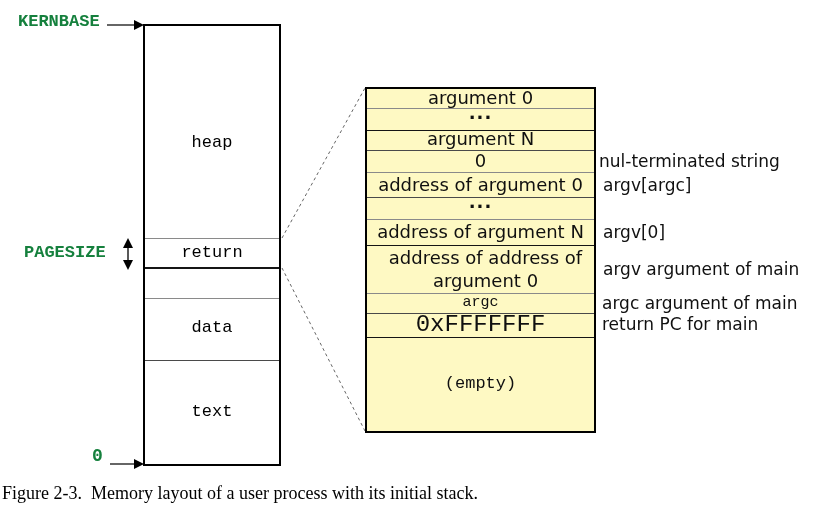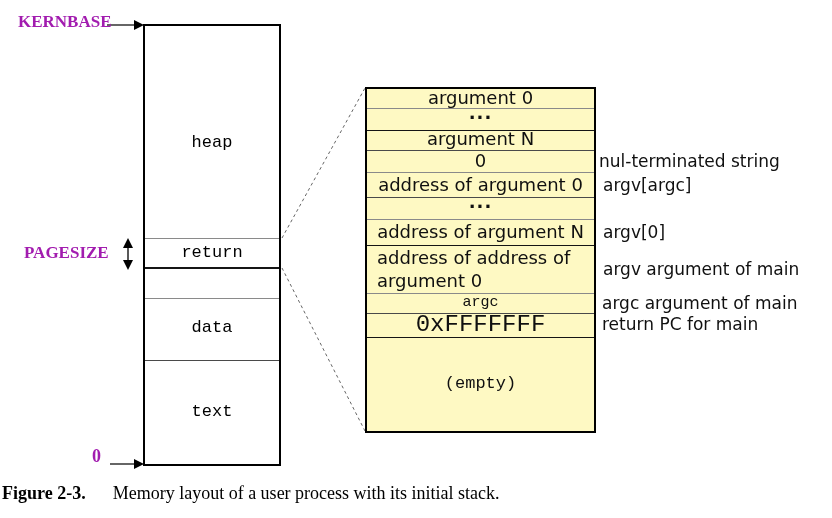--- a/index.html
+++ b/index.html
@@ -1,56 +1,56 @@
 <!DOCTYPE html>
 <html><head>
 <meta charset="utf-8">
 <style>
   html,body{margin:0;padding:0;background:#fff;}
   .canvas{position:relative;width:832px;height:518px;background:#ffffff;overflow:hidden;
           font-family:"DejaVu Sans",sans-serif;color:#000;}
   .overlay{position:absolute;left:0;top:0;pointer-events:none;}
 
   
-  .addr-label{position:absolute;font-family:Liberation Serif, serif;font-weight:bold;
-              font-size:17px;color:#a21caf;white-space:nowrap;}
+  .addr-label{position:absolute;font-family:Liberation Mono, monospace;font-weight:bold;
+              font-size:17px;color:#15803d;white-space:nowrap;}
   .kernbase{left:18px;top:12px;}
   .pagesize{left:24px;top:243px;}
   .zero{left:92px;top:446px;font-size:18px;}
 
   
   .membox{position:absolute;left:143px;top:24px;width:138px;height:442px;
           border:2px solid #000;box-sizing:border-box;background:#fff;}
   .sec-label{position:absolute;left:0;width:100%;text-align:center;height:22px;line-height:22px;
              font-family:"Liberation Mono",monospace;font-size:17px;color:#000;white-space:nowrap;}
 
   
   .stackbox{position:absolute;left:365px;top:87px;width:231px;height:346px;
             border:2px solid #000;box-sizing:border-box;background:#fef9c3;}
   .srow{position:absolute;left:0;width:100%;text-align:center;
         font-family:"DejaVu Sans",sans-serif;font-size:18px;color:#101010;white-space:nowrap;}
   .srow.mono{font-family:"Liberation Mono",monospace;}
   .srow.dots{font-weight:bold;letter-spacing:1px;}
-  .srow.twolines{text-align:left;padding-left:10px;white-space:pre-line;line-height:23px;box-sizing:border-box;}
+  .srow.twolines{text-align:center;padding-left:10px;white-space:pre-line;line-height:23px;box-sizing:border-box;}
 
   
   .hline{position:absolute;left:0;width:100%;height:1px;}
   .hline.thick{height:2px;}
   .ln-dark{background:#151515;}
   .ln-mid{background:#4a4a4a;}
   .ln-gray{background:#8a8a8a;}
 
   
   .ann{position:absolute;left:599px;height:22px;line-height:22px;
        font-family:"DejaVu Sans",sans-serif;font-size:17px;color:#101010;white-space:nowrap;}
 
   
   .caption{position:absolute;left:2px;top:481px;font-family:"Liberation Serif",serif;
            font-size:18px;line-height:24px;color:#000;white-space:nowrap;}
-  .caption .b{font-weight:bold;margin-right:27px;}
+  .caption .b{font-weight:normal;margin-right:9px;}
 </style>
 </head>
 <body>
 
 <div class="canvas">
 
   <svg class="overlay" width="832" height="518" viewBox="0 0 832 518">
 
     <line x1="107" y1="25" x2="135" y2="25" stroke="#333" stroke-width="1.5"></line>
     <polygon points="134,20 144,25 134,30" fill="#000"></polygon>

